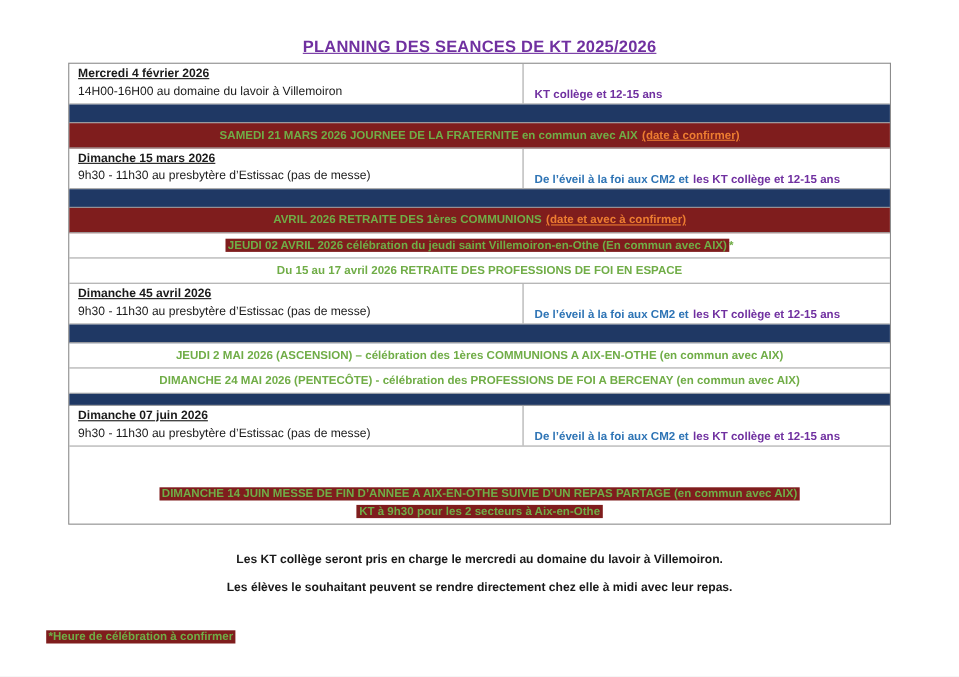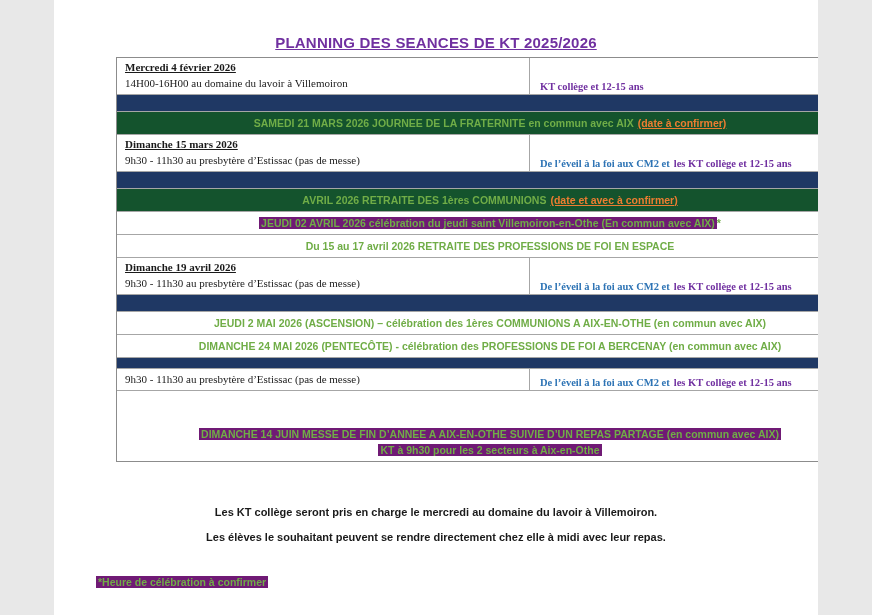--- a/index.html
+++ b/index.html
@@ -1,50 +1,50 @@
 <!DOCTYPE html>
 <html><head>
 <meta charset="utf-8">
 <style>
   * { margin:0; padding:0; box-sizing:border-box; }
   body { background:#e8e8e8; font-family:"Liberation Sans", sans-serif; }
   .page {
-    width:764px; height:615px; background:#ffffff; position:relative;
+    width:872px; height:615px; background:#ffffff; position:relative;
     margin:0 auto; overflow:hidden; padding-top:34px;
   }
   .title {
     text-align:center; color:#7030A0; font-size:15px; font-weight:bold;
     text-decoration:underline; margin-bottom:6px; letter-spacing:.2px;
   }
   .tbl {
     width:748px; margin-left:62px; border:1px solid #8c8c8c;
     font-size:11px; color:#1a1a1a;
   }
   .row { border-bottom:1px solid #A6A6A6; }
   .row:last-child { border-bottom:none;margin-top:32px; }
-  .session { display:flex;font-family:Liberation Serif, serif; }
+  .session { display:flex; }
   .cl { width:413px; border-right:1px solid #A6A6A6; padding:2px 8px 3px 8px; }
   .cr { flex:1; display:flex; align-items:flex-end; padding:2px 6px 2px 10px; }
   .date { font-weight:bold; text-decoration:underline; line-height:15px; }
   .details { line-height:16px; }
   .navy { background:#1F3864; height:17px; }
   .navy.thin { height:11px; }
-  .tan  { background:#14532d; text-align:center; padding:4px 4px; line-height:14px; }
+  .tan  { background:#7f1d1d; text-align:center; padding:4px 4px; line-height:14px; }
   .banner { text-align:center; padding:4px 4px; line-height:14px; }
   .banner2 { text-align:center; padding:3px 4px; line-height:16px; }
   .green  { color:#70AD47; font-weight:bold; font-size:10.5px; }
   .orange { color:#ED7D31; font-weight:bold; font-size:10.5px; text-decoration:underline; }
   .blue   { color:#2E74B5; font-weight:bold; font-size:10.5px; }
   .purple { color:#7030A0; font-weight:bold; font-size:10.5px; }
   .gap-r  { margin-right:4px; }
-  .hl { background:#701a75; padding:0 2px; }
+  .hl { background:#7f1d1d; padding:0 2px; }
   .note {
     text-align:center; font-weight:bold; font-size:11px; color:#1a1a1a;
   }
-  .note.first { margin-top:44px; }
+  .note.first { margin-top:26px; }
   .note.second { margin-top:13px;text-align:center; }
   .footnote { margin-top:33px; margin-left:42px; font-size:11px; }
 </style>
 </head>
 <body>
 
 <div class="page">
 
   <h1 class="title">PLANNING DES SEANCES DE KT 2025/2026</h1>
 
@@ -86,21 +86,21 @@
     <div class="row banner">
       <span class="green hl">JEUDI 02 AVRIL 2026 célébration du jeudi saint Villemoiron-en-Othe (En commun avec AIX)</span><span class="green">*</span>
     </div>
 
     <div class="row banner">
       <span class="green">Du 15 au 17 avril 2026 RETRAITE DES PROFESSIONS DE FOI EN ESPACE</span>
     </div>
 
     <div class="row session">
       <div class="cl">
-        <div class="date">Dimanche 19 avril 2026</div>
+        <div class="date">Dimanche 45 avril 2026</div>
         <div class="details">9h30 - 11h30 au presbytère d’Estissac (pas de messe)</div>
       </div>
       <div class="cr">
         <span class="blue gap-r">De l’éveil à la foi aux CM2 et</span>
           <span class="purple">les KT collège et 12-15 ans</span>
       </div>
     </div>
 
     <div class="row navy"></div>
 
@@ -109,20 +109,21 @@
     </div>
 
     <div class="row banner">
       <span class="green">DIMANCHE 24 MAI 2026 (PENTECÔTE) - célébration des PROFESSIONS DE FOI A BERCENAY (en commun avec AIX)</span>
     </div>
 
     <div class="row navy thin"></div>
 
     <div class="row session">
       <div class="cl">
+        <div class="date">Dimanche 07 juin 2026</div>
         <div class="details">9h30 - 11h30 au presbytère d’Estissac (pas de messe)</div>
       </div>
       <div class="cr">
         <span class="blue gap-r">De l’éveil à la foi aux CM2 et</span>
           <span class="purple">les KT collège et 12-15 ans</span>
       </div>
     </div>
 
     <div class="row banner2">
       <div><span class="green hl">DIMANCHE 14 JUIN MESSE DE FIN D’ANNEE A AIX-EN-OTHE SUIVIE D’UN REPAS PARTAGE (en commun avec AIX)</span></div>

